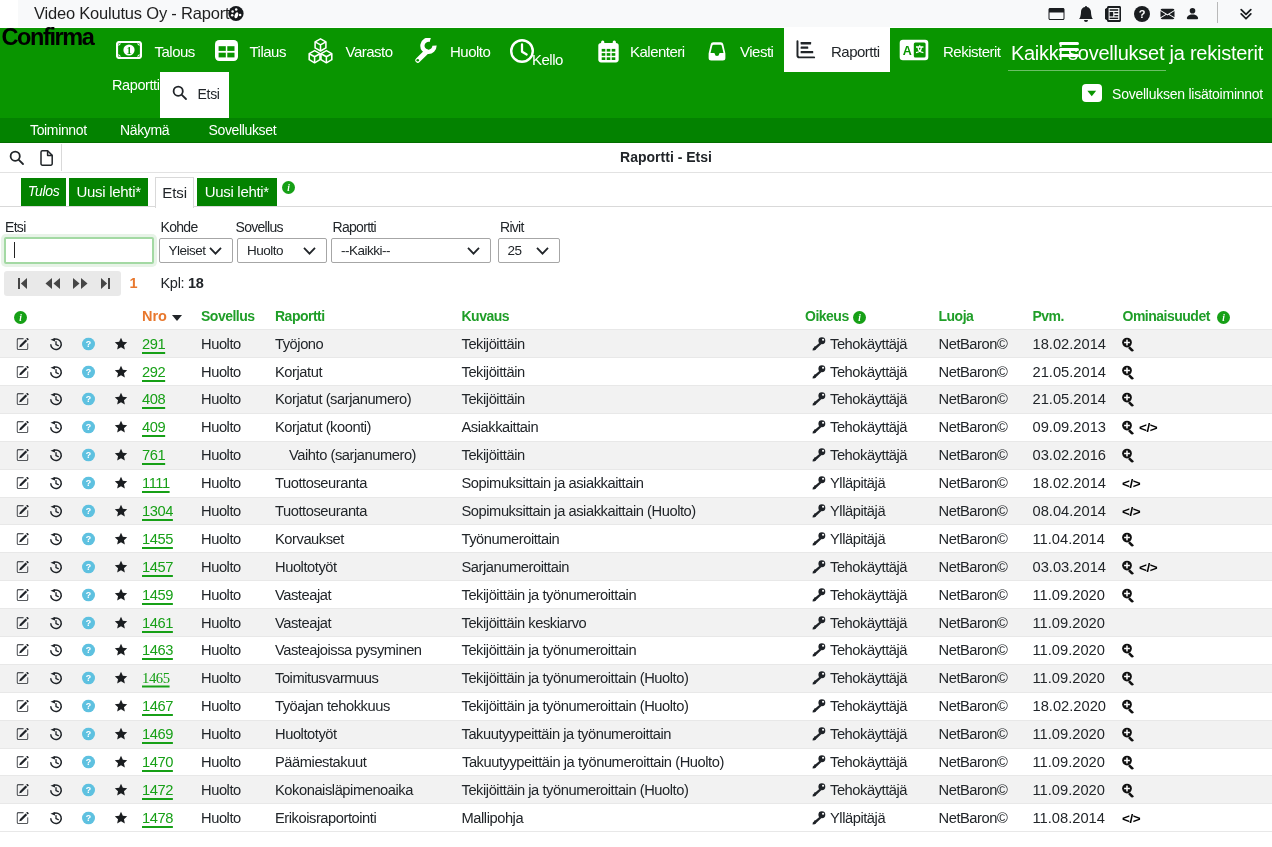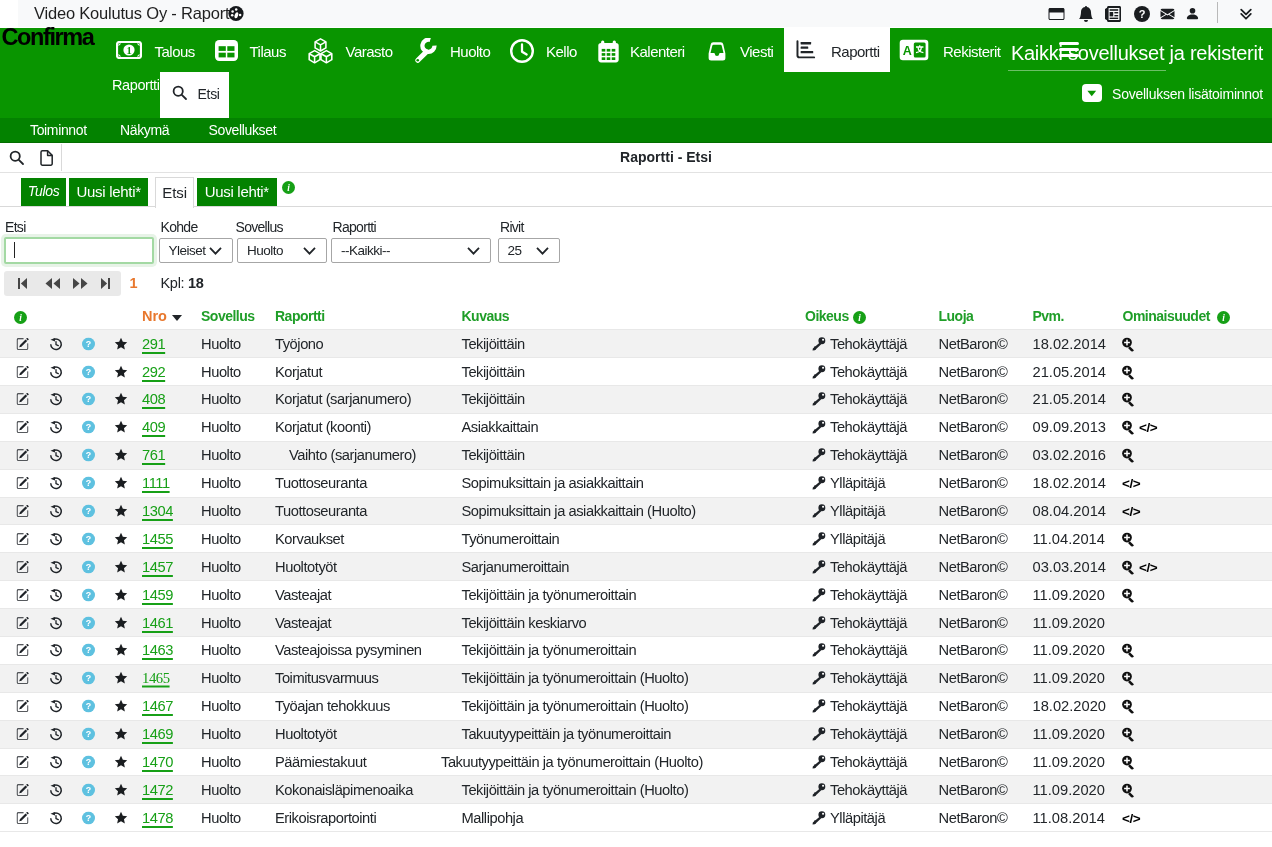--- a/index.html
+++ b/index.html
@@ -113,21 +113,21 @@
 <div class="nvi" style="left:412px;top:10px;"><svg width="25" height="25" viewBox="0 0 24 24">
         <path d="M21.6 7.3 A5.8 5.8 0 1 1 17.5 1.9" fill="none" stroke="#fff" stroke-width="4.1"></path>
         <path d="M13.8 13.3 L5.6 21.4" stroke="#fff" stroke-width="4.8" stroke-linecap="round" fill="none"></path>
         <circle cx="5.5" cy="21.3" r="1.25" fill="#099500"></circle>
       </svg></div>
     <div class="navtxt" style="left:450px;">Huolto</div>
 <div class="nvi" style="left:510px;top:11px;"><svg width="24" height="24" viewBox="0 0 16 16" fill="#fff">
         <path d="M8 16A8 8 0 1 0 8 0a8 8 0 0 0 0 16zm0-1.6a6.4 6.4 0 1 1 0-12.8 6.4 6.4 0 0 1 0 12.8z"></path>
         <path d="M8.75 3.6a.75.75 0 0 0-1.5 0v4.9a.75.75 0 0 0 .37.65l3.1 1.85a.75.75 0 1 0 .77-1.29L8.75 8.07V3.6z"></path>
       </svg></div>
-    <div class="navtxt" style="left:546px;">Kello</div>
+    <div class="navtxt" style="left:532px;margin-top:8px;">Kello</div>
 <div class="nvi" style="left:598px;top:11.5px;"><svg width="21" height="23" viewBox="0 0 21 23">
         <rect x="3.1" y="0.6" width="3.2" height="5.4" rx="1.5" fill="#fff"></rect>
         <rect x="14.7" y="0.6" width="3.2" height="5.4" rx="1.5" fill="#fff"></rect>
         <rect x="0.3" y="2.9" width="20.4" height="19.5" rx="2.8" fill="#fff"></rect>
         <rect x="3.7" y="8.9" width="3.6" height="2.7" fill="#099500"></rect>
         <rect x="8.7" y="8.9" width="3.6" height="2.7" fill="#099500"></rect>
         <rect x="13.7" y="8.9" width="3.6" height="2.7" fill="#099500"></rect>
         <rect x="3.7" y="13.1" width="3.6" height="2.7" fill="#099500"></rect>
         <rect x="8.7" y="13.1" width="3.6" height="2.7" fill="#099500"></rect>
         <rect x="13.7" y="13.1" width="3.6" height="2.7" fill="#099500"></rect>
@@ -892,21 +892,21 @@
       <span class="ic" style="left:82px;"><svg width="13" height="13" viewBox="0 0 16 16">
           <circle cx="8" cy="8" r="8" fill="#5ec1e0"></circle>
           <text x="8" y="11.6" font-family="Liberation Sans,sans-serif" font-size="11" font-weight="bold" fill="#fff" text-anchor="middle">?</text>
         </svg></span>
       <span class="ic" style="left:114px;"><svg width="14" height="14" viewBox="0 0 16 16" fill="#1a1d20">
           <path d="M8 .8 10.1 5.3 15.1 5.9 11.4 9.3 12.4 14.2 8 11.8 3.6 14.2 4.6 9.3 .9 5.9 5.9 5.3z"></path>
         </svg></span>
       <div class="c nro" style="left:142px;">1470</div>
       <div class="c" style="left:201px;">Huolto</div>
       <div class="c" style="left:275px;">Päämiestakuut</div>
-      <div class="c" style="left:441px;">Takuutyypeittäin ja työnumeroittain (Huolto)</div>
+      <div class="c" style="left:462px;">Takuutyypeittäin ja työnumeroittain (Huolto)</div>
       <span class="ic" style="left:811px;"><svg width="15" height="14" viewBox="0 0 16 15">
           <g fill="#1f2328">
             <circle cx="11.6" cy="4.1" r="3.7"></circle>
             <circle cx="12.9" cy="2.9" r="1.15" fill="#fff"></circle>
             <path d="M9.2 6.2 L10.9 7.9 L4.1 14.2 L1.6 14.5 L1.9 12.4 Z"></path>
             <rect x="3.4" y="10.1" width="1.8" height="3.4" rx="0.2" transform="rotate(-4 4.3 11.8)"></rect>
           </g>
         </svg></span>
       <div class="c" style="left:830px;">Tehokäyttäjä</div>
       <div class="c" style="left:938.5px;">NetBaron©</div>

